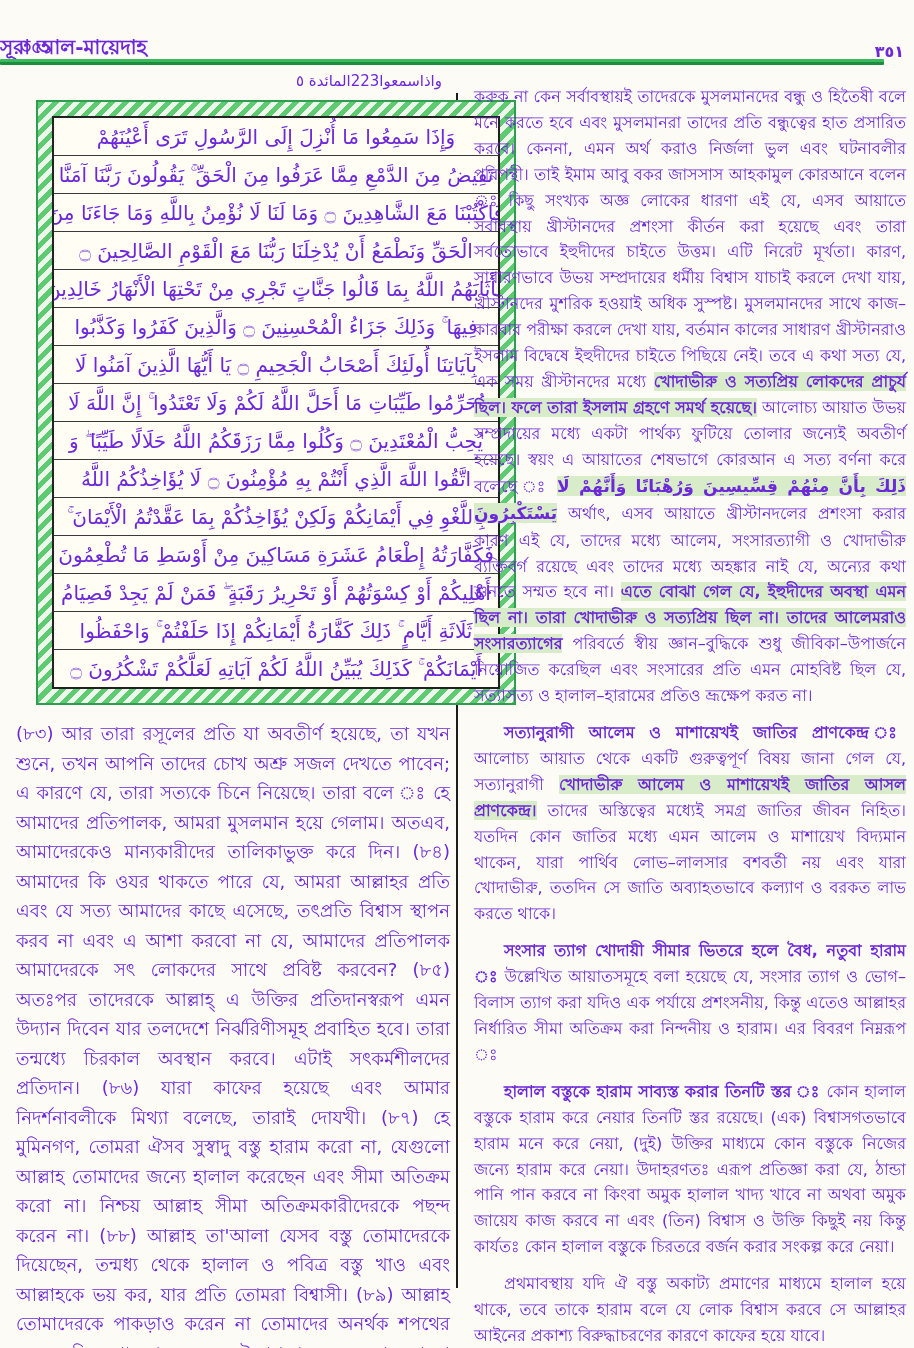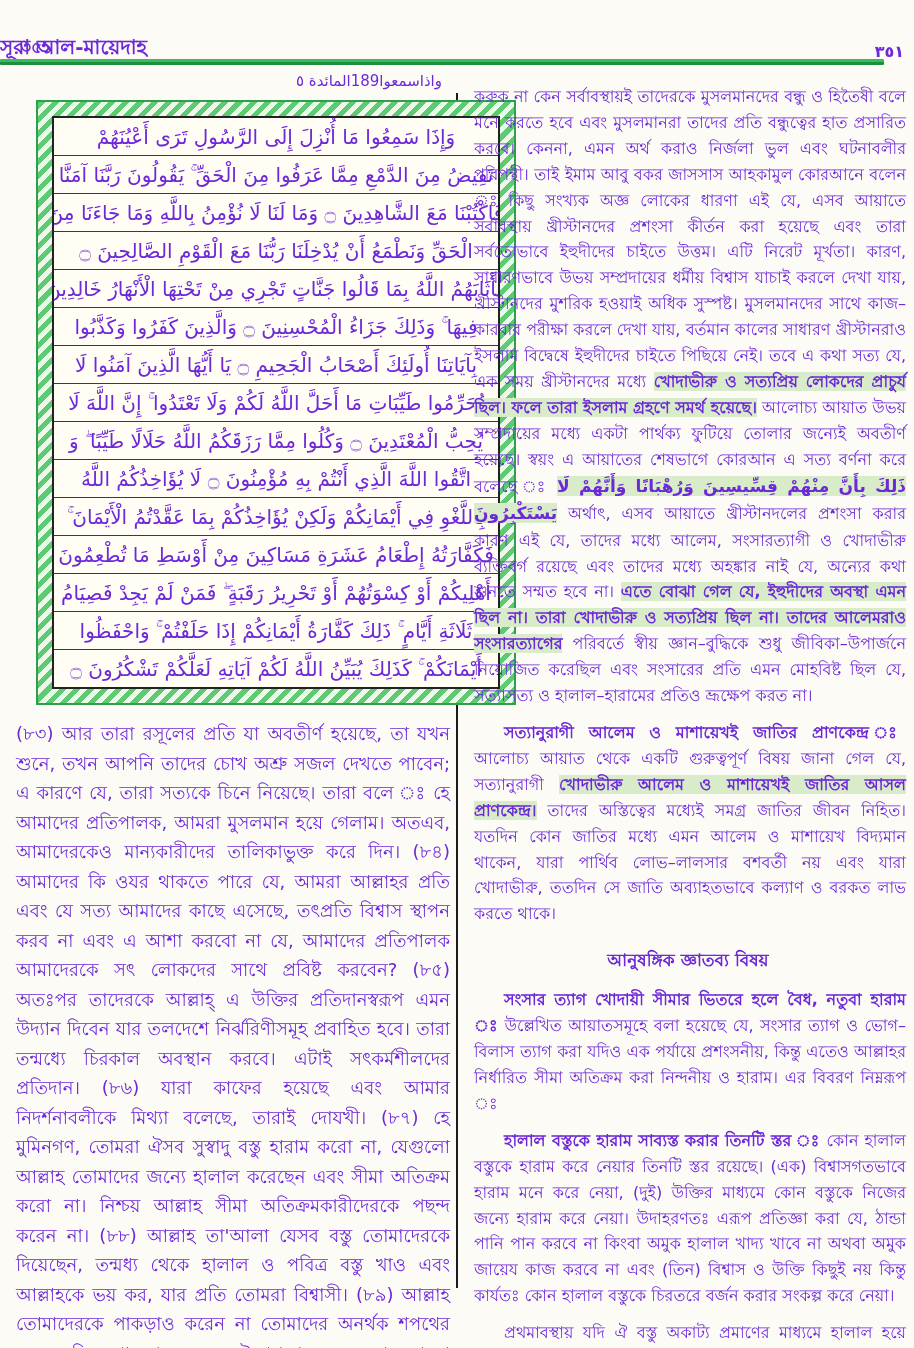--- a/index.html
+++ b/index.html
@@ -51,21 +51,21 @@
   <div class="pageno-bn">৩৫১</div>
   <div class="page-title">সূরা আল-মায়েদাহ</div>
   <div class="pageno-ar">٣٥١</div>
   <div class="green-rule"></div>
 
   <div class="col-divider"></div>
 
   <div class="left-col">
     <div class="arabic-subheader">
       <span>المائدة ٥</span>
-      <span>189</span>
+      <span>223</span>
       <span>واذاسمعوا</span>
     </div>
 
     <div class="qframe">
       <div class="qinner">
         <div class="qline">وَإِذَا سَمِعُوا مَا أُنْزِلَ إِلَى الرَّسُولِ تَرَى أَعْيُنَهُمْ</div>
         <div class="qline">تَفِيضُ مِنَ الدَّمْعِ مِمَّا عَرَفُوا مِنَ الْحَقِّ ۚ يَقُولُونَ رَبَّنَا آمَنَّا</div>
         <div class="qline">فَاكْتُبْنَا مَعَ الشَّاهِدِينَ ۝ وَمَا لَنَا لَا نُؤْمِنُ بِاللَّهِ وَمَا جَاءَنَا مِنَ</div>
         <div class="qline">الْحَقِّ وَنَطْمَعُ أَنْ يُدْخِلَنَا رَبُّنَا مَعَ الْقَوْمِ الصَّالِحِينَ ۝</div>
         <div class="qline">فَأَثَابَهُمُ اللَّهُ بِمَا قَالُوا جَنَّاتٍ تَجْرِي مِنْ تَحْتِهَا الْأَنْهَارُ خَالِدِينَ</div>
@@ -83,21 +83,20 @@
     </div>
 
     <div class="translation">(৮৩) আর তারা রসূলের প্রতি যা অবতীর্ণ হয়েছে, তা যখন শুনে, তখন আপনি তাদের চোখ অশ্রু সজল দেখতে পাবেন; এ কারণে যে, তারা সত্যকে চিনে নিয়েছে। তারা বলে ঃ হে আমাদের প্রতিপালক, আমরা মুসলমান হয়ে গেলাম। অতএব, আমাদেরকেও মান্যকারীদের তালিকাভুক্ত করে দিন। (৮৪) আমাদের কি ওযর থাকতে পারে যে, আমরা আল্লাহর প্রতি এবং যে সত্য আমাদের কাছে এসেছে, তৎপ্রতি বিশ্বাস স্থাপন করব না এবং এ আশা করবো না যে, আমাদের প্রতিপালক আমাদেরকে সৎ লোকদের সাথে প্রবিষ্ট করবেন? (৮৫) অতঃপর তাদেরকে আল্লাহ্‌ এ উক্তির প্রতিদানস্বরূপ এমন উদ্যান দিবেন যার তলদেশে নির্ঝরিণীসমূহ প্রবাহিত হবে। তারা তন্মধ্যে চিরকাল অবস্থান করবে। এটাই সৎকর্মশীলদের প্রতিদান। (৮৬) যারা কাফের হয়েছে এবং আমার নিদর্শনাবলীকে মিথ্যা বলেছে, তারাই দোযখী। (৮৭) হে মুমিনগণ, তোমরা ঐসব সুস্বাদু বস্তু হারাম করো না, যেগুলো আল্লাহ তোমাদের জন্যে হালাল করেছেন এবং সীমা অতিক্রম করো না। নিশ্চয় আল্লাহ সীমা অতিক্রমকারীদেরকে পছন্দ করেন না। (৮৮) আল্লাহ তা'আলা যেসব বস্তু তোমাদেরকে দিয়েছেন, তন্মধ্য থেকে হালাল ও পবিত্র বস্তু খাও এবং আল্লাহকে ভয় কর, যার প্রতি তোমরা বিশ্বাসী। (৮৯) আল্লাহ তোমাদেরকে পাকড়াও করেন না তোমাদের অনর্থক শপথের জন্যে; কিন্তু পাকড়াও করেন ঐ শপথের জন্যে যা তোমরা মজবুত করে বাধ। অতএব, এর কাফ্‌ফারা এই যে, দশজন দরিদ্রকে খাদ্য প্রদান করবে; মধ্যম শ্রেণীর খাদ্য, যা তোমরা স্বীয় পরিবারকে দিয়ে থাক। অথবা, তাদেরকে বস্ত্র প্রদান করবে অথবা, একজন ক্রীতদাস কিংবা দাসী মুক্ত করে দিবে। যে ব্যক্তি সামর্থ্য রাখে না, সে তিন দিন রোযা রাখবে। এটা কাফ্‌ফারা তোমাদের শপথের, যখন শপথ করবে। তোমরা স্বীয় শপথসমূহ রক্ষা কর এমনিভাবে আল্লাহ্‌ তোমাদের জন্য স্বীয় নির্দেশ বর্ণনা করেন, যাতে তোমরা কৃতজ্ঞতা স্বীকার কর।</div>
   </div>
 
   <div class="right-col">
     <p><span>করুক না কেন সর্বাবস্থায়ই তাদেরকে মুসলমানদের বন্ধু ও হিতৈষী বলে মনে করতে হবে এবং মুসলমানরা তাদের প্রতি বন্ধুত্বের হাত প্রসারিত করবে। কেননা, এমন অর্থ করাও নির্জলা ভুল এবং ঘটনাবলীর পরিপন্থী। তাই ইমাম আবু বকর জাসসাস আহকামুল কোরআনে বলেন ঃ কিছু সংখ্যক অজ্ঞ লোকের ধারণা এই যে, এসব আয়াতে সর্বাবস্থায় খ্রীস্টানদের প্রশংসা কীর্তন করা হয়েছে এবং তারা সর্বতোভাবে ইহুদীদের চাইতে উত্তম। এটি নিরেট মূর্খতা। কারণ, সাধারণভাবে উভয় সম্প্রদায়ের ধর্মীয় বিশ্বাস যাচাই করলে দেখা যায়, খ্রীস্টানদের মুশরিক হওয়াই অধিক সুস্পষ্ট। মুসলমানদের সাথে কাজ–কারবার পরীক্ষা করলে দেখা যায়, বর্তমান কালের সাধারণ খ্রীস্টানরাও ইসলাম বিদ্বেষে ইহুদীদের চাইতে পিছিয়ে নেই। তবে এ কথা সত্য যে, এক সময় খ্রীস্টানদের মধ্যে </span><span class="bold hl">খোদাভীরু ও সত্যপ্রিয় লোকদের প্রাচুর্য ছিল। ফলে তারা ইসলাম গ্রহণে সমর্থ হয়েছে।</span><span> আলোচ্য আয়াত উভয় সম্প্রদায়ের মধ্যে একটা পার্থক্য ফুটিয়ে তোলার জন্যেই অবতীর্ণ হয়েছে। স্বয়ং এ আয়াতের শেষভাগে কোরআন এ সত্য বর্ণনা করে বলেছে ঃ </span><span class="arabic-inline hl">ذَلِكَ بِأَنَّ مِنْهُمْ قِسِّيسِينَ وَرُهْبَانًا وَأَنَّهُمْ لَا يَسْتَكْبِرُونَ</span><span> অর্থাৎ, এসব আয়াতে খ্রীস্টানদলের প্রশংসা করার কারণ এই যে, তাদের মধ্যে আলেম, সংসারত্যাগী ও খোদাভীরু ব্যক্তিবর্গ রয়েছে এবং তাদের মধ্যে অহঙ্কার নাই যে, অন্যের কথা শুনতে সম্মত হবে না। </span><span class="bold hl">এতে বোঝা গেল যে, ইহুদীদের অবস্থা এমন ছিল না। তারা খোদাভীরু ও সত্যপ্রিয় ছিল না। তাদের আলেমরাও সংসারত্যাগের</span><span> পরিবর্তে স্বীয় জ্ঞান–বুদ্ধিকে শুধু জীবিকা–উপার্জনে নিয়োজিত করেছিল এবং সংসারের প্রতি এমন মোহবিষ্ট ছিল যে, সত্যাসত্য ও হালাল–হারামের প্রতিও ভ্রূক্ষেপ করত না।</span></p>
 
     <p class="indent"><span class="bold">সত্যানুরাগী আলেম ও মাশায়েখই জাতির প্রাণকেন্দ্র ঃ </span><span>আলোচ্য আয়াত থেকে একটি গুরুত্বপূর্ণ বিষয় জানা গেল যে, সত্যানুরাগী </span><span class="bold hl">খোদাভীরু আলেম ও মাশায়েখই জাতির আসল প্রাণকেন্দ্র।</span><span> তাদের অস্তিত্বের মধ্যেই সমগ্র জাতির জীবন নিহিত। যতদিন কোন জাতির মধ্যে এমন আলেম ও মাশায়েখ বিদ্যমান থাকেন, যারা পার্থিব লোভ–লালসার বশবর্তী নয় এবং যারা খোদাভীরু, ততদিন সে জাতি অব্যাহতভাবে কল্যাণ ও বরকত লাভ করতে থাকে।</span></p>
 
-    <div class="section-heading">আনুষঙ্গিক জ্ঞাতব্য বিষয়</div>
 
     <p class="indent"><span class="bold">সংসার ত্যাগ খোদায়ী সীমার ভিতরে হলে বৈধ, নতুবা হারাম ঃ </span><span>উল্লেখিত আয়াতসমূহে বলা হয়েছে যে, সংসার ত্যাগ ও ভোগ–বিলাস ত্যাগ করা যদিও এক পর্যায়ে প্রশংসনীয়, কিন্তু এতেও আল্লাহর নির্ধারিত সীমা অতিক্রম করা নিন্দনীয় ও হারাম। এর বিবরণ নিম্নরূপ ঃ</span></p>
 
     <p class="indent"><span class="bold">হালাল বস্তুকে হারাম সাব্যস্ত করার তিনটি স্তর ঃ </span><span>কোন হালাল বস্তুকে হারাম করে নেয়ার তিনটি স্তর রয়েছে। (এক) বিশ্বাসগতভাবে হারাম মনে করে নেয়া, (দুই) উক্তির মাধ্যমে কোন বস্তুকে নিজের জন্যে হারাম করে নেয়া। উদাহরণতঃ এরূপ প্রতিজ্ঞা করা যে, ঠান্ডা পানি পান করবে না কিংবা অমুক হালাল খাদ্য খাবে না অথবা অমুক জায়েয কাজ করবে না এবং (তিন) বিশ্বাস ও উক্তি কিছুই নয় কিন্তু কার্যতঃ কোন হালাল বস্তুকে চিরতরে বর্জন করার সংকল্প করে নেয়া।</span></p>
 
     <p class="indent"><span>প্রথমাবস্থায় যদি ঐ বস্তু অকাট্য প্রমাণের মাধ্যমে হালাল হয়ে থাকে, তবে তাকে হারাম বলে যে লোক বিশ্বাস করবে সে আল্লাহর আইনের প্রকাশ্য বিরুদ্ধাচরণের কারণে কাফের হয়ে যাবে।</span></p>
   </div>
 
 </div>
 

